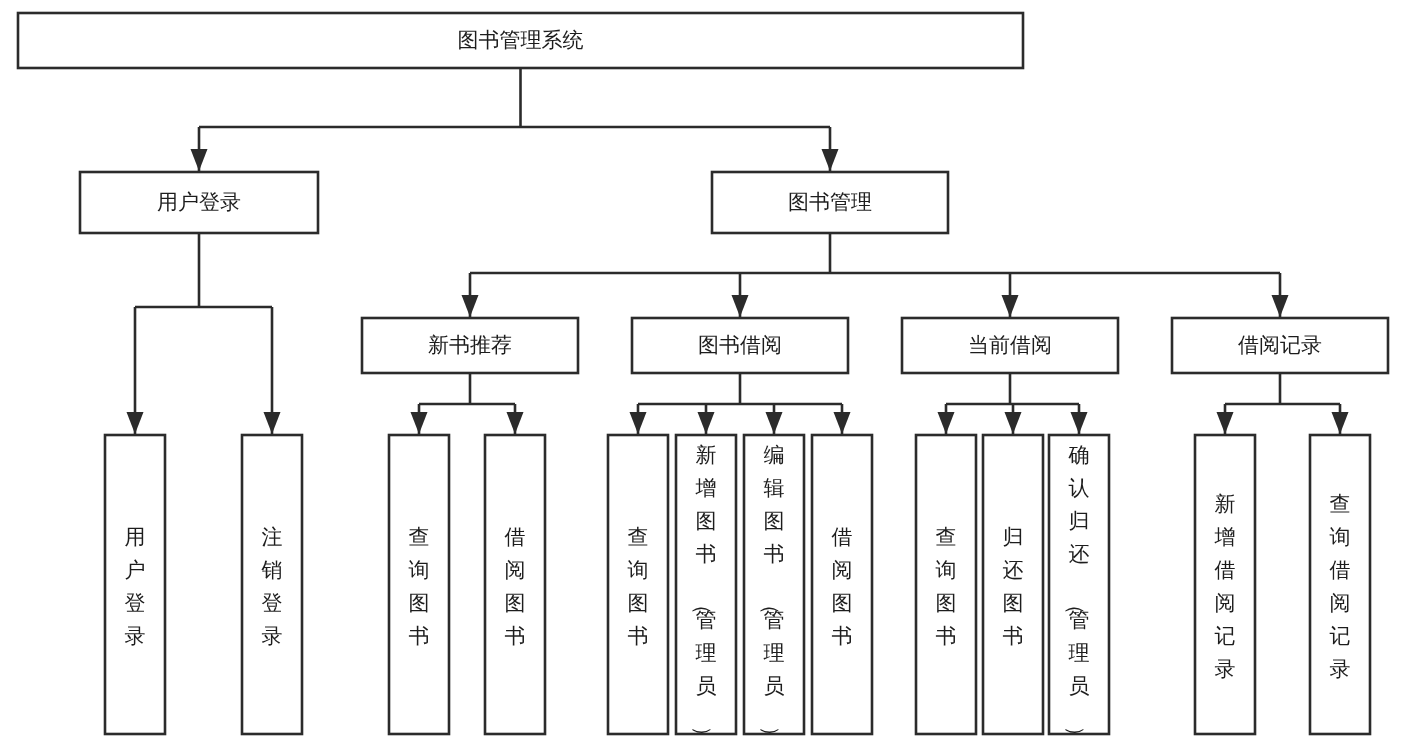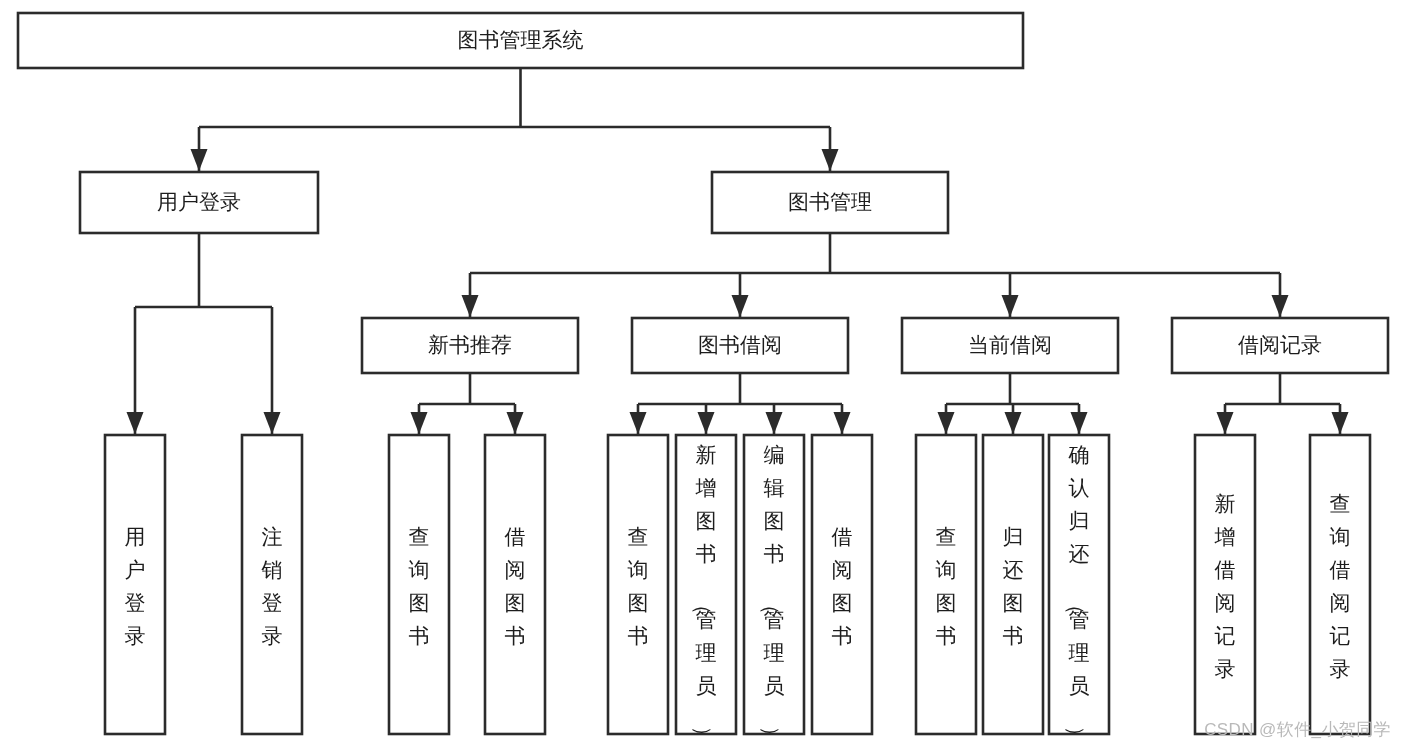--- a/index.html
+++ b/index.html
@@ -202,14 +202,13 @@
         <g>
           <rect x="1195" y="435" width="60" height="299" class="node-box"></rect>
           <text x="1225" y="511.24" class="node-label-v"><tspan x="1225" dy="0">新</tspan><tspan x="1225" dy="33">增</tspan><tspan x="1225" dy="33">借</tspan><tspan x="1225" dy="33">阅</tspan><tspan x="1225" dy="33">记</tspan><tspan x="1225" dy="33">录</tspan></text>
         </g>
         <g>
           <rect x="1310" y="435" width="60" height="299" class="node-box"></rect>
           <text x="1340" y="511.24" class="node-label-v"><tspan x="1340" dy="0">查</tspan><tspan x="1340" dy="33">询</tspan><tspan x="1340" dy="33">借</tspan><tspan x="1340" dy="33">阅</tspan><tspan x="1340" dy="33">记</tspan><tspan x="1340" dy="33">录</tspan></text>
         </g>
       </g>
   </svg>
-  <div class="watermark-text">CSDN @软件_小贺同学</div>
 </div>
 
 </body></html>

